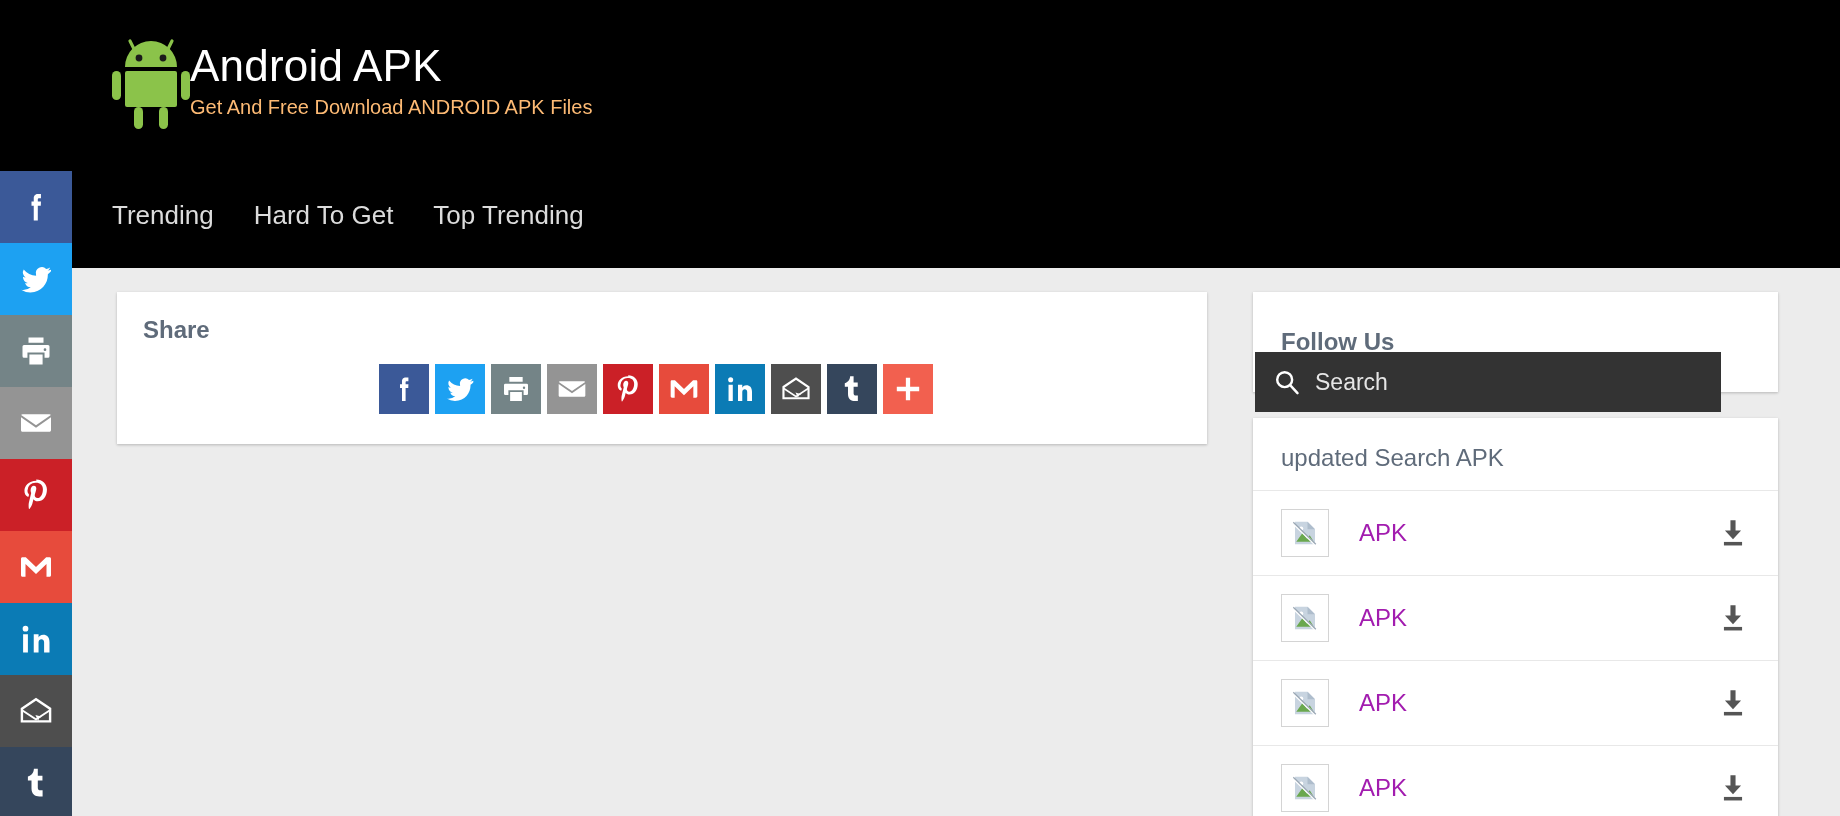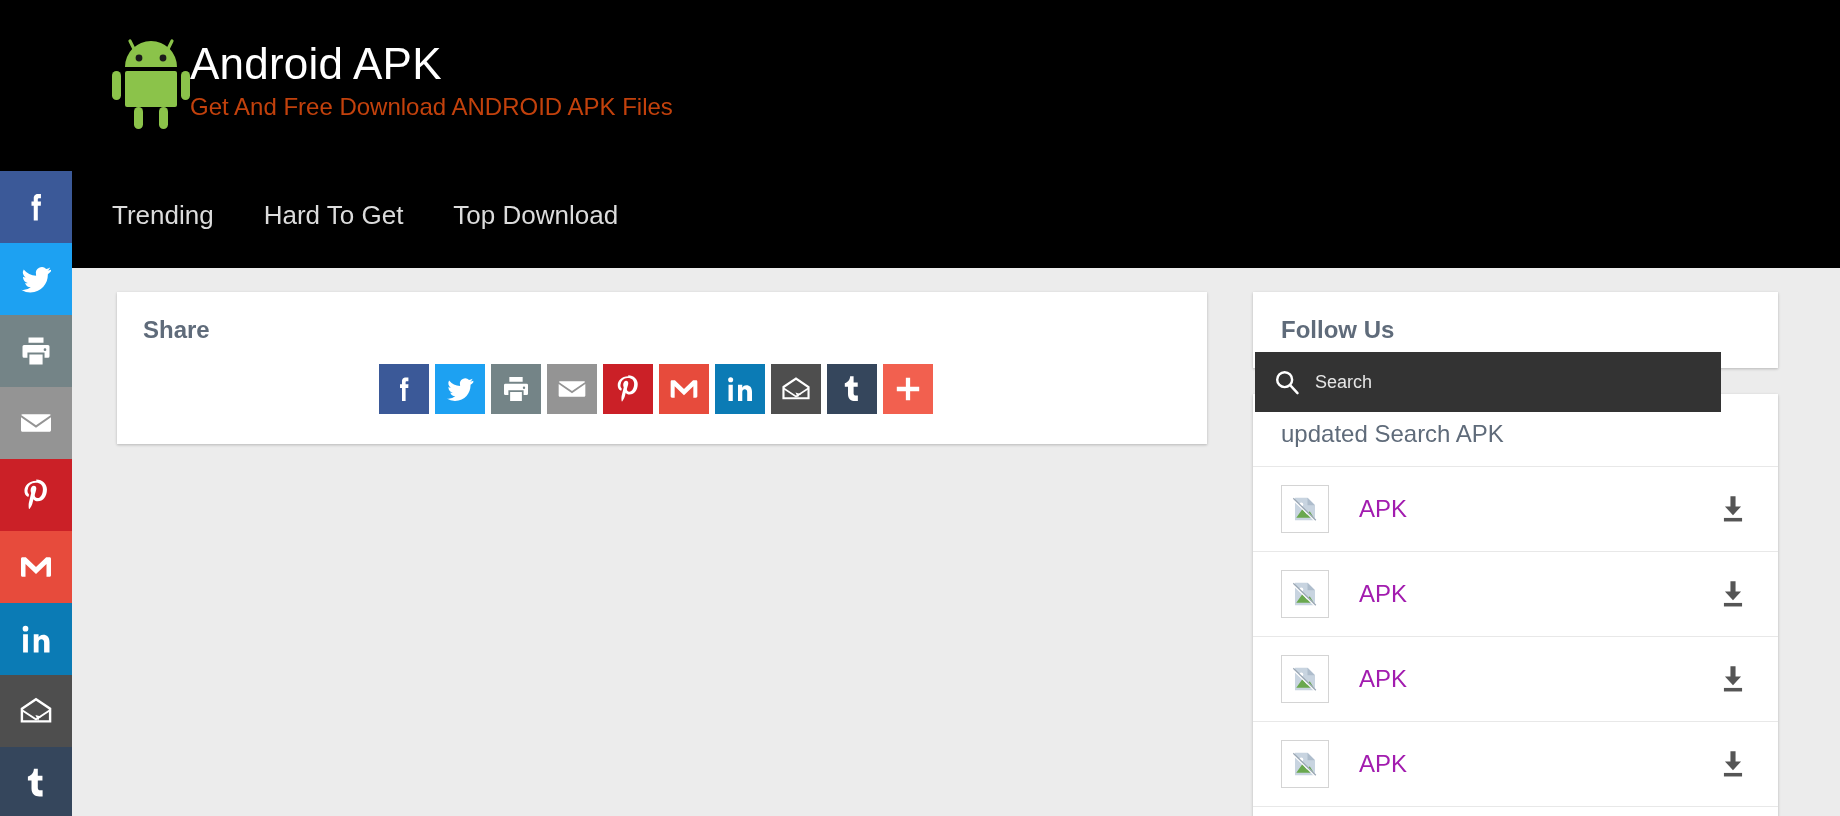--- a/index.html
+++ b/index.html
@@ -22,47 +22,47 @@
     left:112px; top:33px;
     display:flex; align-items:center; 
   }
   .android-logo{ width:78px; height:96px; display:block; }
   .brand-text{ display:flex; flex-direction:column; justify-content:center; }
   .brand-title{
     color:#fff; font-size:44px; font-weight:400; line-height:1.08;
     letter-spacing:.2px;
   }
   .brand-sub{
-    color:#c2410c; font-size:24px; font-weight:400; line-height:1.3;
+    color:#fdba74; font-size:20px; font-weight:400; line-height:1.3;
     margin-top:4px;
   }
 
   
   .nav-bar{
     background:#000; height:105px;
     display:flex; align-items:center;
     position:relative;
   }
-  .nav-links{ display:flex; align-items:flex-start; margin-left:112px; gap:50px; }
+  .nav-links{ display:flex; align-items:flex-start; margin-left:112px; gap:40px; }
   .nav-link{
     color:#dcdcdc; font-size:26px; text-decoration:none;
     white-space:nowrap; cursor:pointer;
   }
 
   .search-wrap{
     position:absolute; left:1255px; top:189px;
     width:466px; height:60px;
     background:#333;
     display:flex; align-items:center;
     padding:0 18px;
   }
   .search-icon{ width:28px; height:28px; flex:0 0 auto; margin-right:14px; }
   .search-input{
     flex:1; background:transparent; border:none; outline:none;
-    color:#efefef; font-size:18px; font-family:"Liberation Sans", sans-serif;
+    color:#efefef; font-size:23px; font-family:"Liberation Sans", sans-serif;
   }
   .search-input::placeholder{ color:#e6e6e6; opacity:1; }
 
   
   .social-rail{
     position:absolute; left:0; top:171px;
     width:72px; z-index:40;
   }
   .rail-btn{
     width:72px; height:72px;
@@ -107,21 +107,21 @@
   .archive-card{
     padding:26px 30px;
     display:flex; align-items:center; justify-content:space-between;
   }
   .archive-title{
     color:#5f6b7a; font-size:26px; font-weight:400;
   }
   .rss-icon{ width:34px; height:34px; }
 
   
-  .side-card-head{ padding:24px 28px; }
+  .side-card-head{ padding:36px 28px; }
   .apk-list-card{ padding:0; }
   .apk-list-title{
     padding:26px 28px 18px 28px;
     color:#5f6b7a; font-size:24px; font-weight:400;
   }
   .apk-row{
     display:flex; align-items:center;
     padding:18px 28px;
     border-top:1px solid #e8e8e8;
     cursor:pointer;
@@ -161,21 +161,21 @@
       <div class="brand-title">Android APK</div>
       <div class="brand-sub">Get And Free Download ANDROID APK Files</div>
     </div>
   </div>
 </header>
 
 <nav class="nav-bar">
   <div class="nav-links">
     <a class="nav-link">Trending</a>
     <a class="nav-link">Hard To Get</a>
-    <a class="nav-link">Top Download</a>
+    <a class="nav-link">Top Trending</a>
   </div>
 
   <div class="search-wrap">
     <svg class="search-icon" viewBox="0 0 24 24">
       <circle cx="10" cy="10" r="6.4" fill="none" stroke="#fff" stroke-width="2.1"></circle>
       <line x1="14.7" y1="14.7" x2="21" y2="21.6" stroke="#fff" stroke-width="2.1" stroke-linecap="round"></line>
     </svg>
     <input class="search-input" type="text" placeholder="Search" style="">
   </div>
 </nav>

